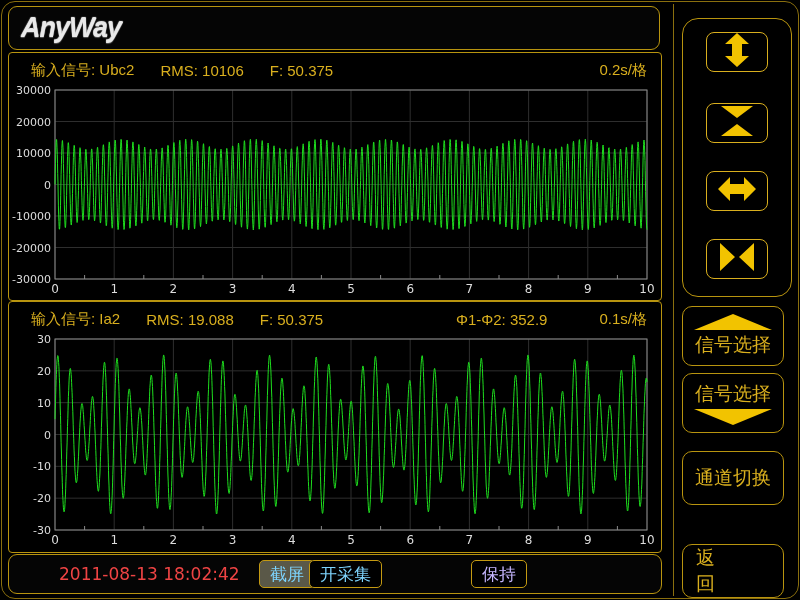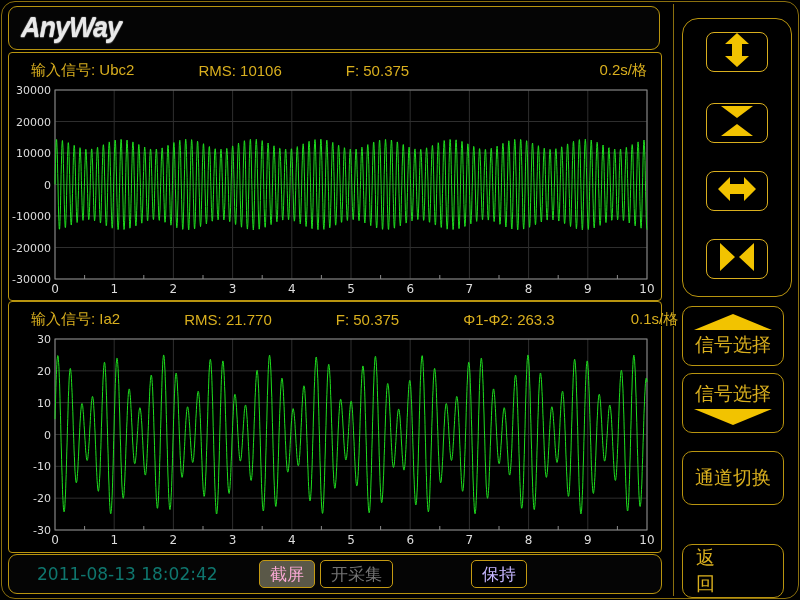--- a/index.html
+++ b/index.html
@@ -9,33 +9,33 @@
 
   
   .titlebar{position:absolute;left:8px;top:6px;width:652px;height:44px;border:1px solid #b8940f;border-radius:9px;display:flex;align-items:center;padding:0 12px;box-sizing:border-box;gap:16px;background:#050505;}
   .logo{font-style:italic;font-weight:bold;font-size:27px;letter-spacing:-1px;color:#e9e9e9;text-shadow:0 1px 1px #555,0 -1px 1px #fff;white-space:nowrap;}
   .title-text{color:#d9af1e;font-size:20px;white-space:nowrap;}
 
   
   .panel{position:absolute;left:8px;width:654px;border:1px solid #b8940f;box-sizing:border-box;background:#000;}
   .panel.p1{top:52px;height:249px;border-radius:4px;}
   .panel.p2{top:301px;height:252px;border-radius:4px;text-decoration:underline;}
-  .chart-header{display:flex;align-items:center;height:30px;padding:2px 14px 0 22px;font-size:15px;color:#d9af1e;white-space:nowrap;gap:38px;}
+  .chart-header{display:flex;align-items:center;height:30px;padding:2px 14px 0 22px;font-size:15px;color:#d9af1e;white-space:nowrap;}
   .chart-header .item{margin-right:26px;}
   .chart-header .phase{margin-left:auto;margin-right:38px;}
   .chart-header .timebase{margin-left:auto;}
-  .chart-header .timebase.fixed{margin-left:0;}
+  .chart-header .timebase.fixed{margin-left:14px;}
   svg.chart{display:block;}
 
   
   .footer{position:absolute;left:8px;top:554px;width:654px;height:40px;border:1px solid #b8940f;border-radius:9px;box-sizing:border-box;background:#050505;}
-  .datetime{position:absolute;left:28px;top:9px;color:#0f766e;font-size:17px;font-family:"DejaVu Sans",sans-serif;}
+  .datetime{position:absolute;left:50px;top:9px;color:#ef4444;font-size:17px;font-family:"DejaVu Sans",sans-serif;}
   .fbtn{position:absolute;top:5px;height:28px;border:1px solid #c49a12;border-radius:5px;box-sizing:border-box;display:flex;align-items:center;justify-content:center;font-size:17px;padding:0 10px;cursor:pointer;}
-  .fbtn.screenshot{left:250px;background:#5a5848;color:#f9a8d4;}
-  .fbtn.collect{left:311px;background:#000;color:#737373;}
+  .fbtn.screenshot{left:250px;background:#5a5848;color:#7dd3fc;}
+  .fbtn.collect{left:300px;background:#000;color:#7dd3fc;}
   .fbtn.hold{left:462px;background:#000;color:#c4b5fd;}
 
   
   .arrow-group{position:absolute;left:682px;top:18px;width:110px;height:279px;border:1px solid #b8940f;border-radius:16px;box-sizing:border-box;}
   .abtn{position:absolute;left:23px;width:62px;height:40px;border:1px solid #d9af1e;border-radius:8px;box-sizing:border-box;display:flex;align-items:center;justify-content:center;cursor:pointer;background:#000;}
   .sbtn{position:absolute;left:682px;width:102px;border:1px solid #b8940f;border-radius:10px;box-sizing:border-box;display:flex;flex-direction:column;align-items:center;justify-content:center;color:#d9af1e;font-size:19px;cursor:pointer;background:#000;}
   .tri-up{width:0;height:0;border-left:39px solid transparent;border-right:39px solid transparent;border-bottom:16px solid #f2c300;margin-bottom:2px;}
   .tri-down{width:0;height:0;border-left:39px solid transparent;border-right:39px solid transparent;border-top:16px solid #f2c300;margin-top:2px;}
   .back-label{width:74px;display:flex;justify-content:space-between;}
 </style>
@@ -113,27 +113,27 @@
       <polyline points="46.0,99.5 46.2,88.7 46.5,78.5 46.7,69.5 46.9,62.2 47.1,57.2 47.4,54.5 47.6,54.5 47.8,57.1 48.0,62.1 48.3,69.3 48.5,78.2 48.7,88.4 49.0,99.2 49.2,110.0 49.4,120.1 49.6,129.1 49.9,136.3 50.1,141.4 50.3,144.1 50.6,144.2 50.8,141.7 51.0,136.7 51.2,129.6 51.5,120.8 51.7,110.8 51.9,100.1 52.1,89.4 52.4,79.3 52.6,70.5 52.8,63.3 53.1,58.2 53.3,55.6 53.5,55.5 53.7,58.0 54.0,62.8 54.2,69.8 54.4,78.5 54.7,88.3 54.9,98.8 55.1,109.3 55.3,119.2 55.6,127.9 55.8,134.9 56.0,139.9 56.2,142.5 56.5,142.5 56.7,140.1 56.9,135.3 57.2,128.5 57.4,119.9 57.6,110.3 57.8,100.0 58.1,89.8 58.3,80.2 58.5,71.7 58.8,64.9 59.0,60.1 59.2,57.7 59.4,57.7 59.7,60.2 59.9,64.9 60.1,71.6 60.3,80.0 60.6,89.4 60.8,99.4 61.0,109.3 61.3,118.7 61.5,126.8 61.7,133.3 61.9,137.8 62.2,140.0 62.4,139.9 62.6,137.3 62.8,132.6 63.1,125.9 63.3,117.8 63.5,108.6 63.8,98.9 64.0,89.3 64.2,80.3 64.4,72.5 64.7,66.4 64.9,62.2 65.1,60.3 65.4,60.7 65.6,63.3 65.8,68.1 66.0,74.8 66.3,82.8 66.5,91.8 66.7,101.2 66.9,110.5 67.2,119.0 67.4,126.4 67.6,132.1 67.9,135.9 68.1,137.5 68.3,136.8 68.5,133.9 68.8,129.0 69.0,122.3 69.2,114.4 69.5,105.5 69.7,96.4 69.9,87.5 70.1,79.3 70.4,72.4 70.6,67.1 70.8,63.8 71.0,62.7 71.3,63.7 71.5,66.9 71.7,72.0 72.0,78.7 72.2,86.7 72.4,95.4 72.6,104.3 72.9,112.9 73.1,120.6 73.3,127.1 73.6,131.9 73.8,134.7 74.0,135.4 74.2,133.9 74.5,130.4 74.7,125.0 74.9,118.1 75.1,110.1 75.4,101.5 75.6,92.8 75.8,84.5 76.1,77.1 76.3,71.1 76.5,66.8 76.7,64.5 77.0,64.3 77.2,66.2 77.4,70.1 77.6,75.8 77.9,83.0 78.1,91.1 78.3,99.7 78.6,108.3 78.8,116.4 79.0,123.4 79.2,129.0 79.5,132.9 79.7,134.7 79.9,134.3 80.2,131.9 80.4,127.5 80.6,121.5 80.8,114.0 81.1,105.7 81.3,97.1 81.5,88.5 81.7,80.6 82.0,73.8 82.2,68.6 82.4,65.2 82.7,63.9 82.9,64.7 83.1,67.7 83.3,72.5 83.6,79.0 83.8,86.8 84.0,95.3 84.3,104.1 84.5,112.7 84.7,120.5 84.9,127.1 85.2,132.0 85.4,135.0 85.6,135.8 85.8,134.5 86.1,131.1 86.3,125.7 86.5,118.8 86.8,110.7 87.0,101.8 87.2,92.8 87.4,84.2 87.7,76.4 87.9,70.0 88.1,65.3 88.4,62.7 88.6,62.2 88.8,64.0 89.0,67.9 89.3,73.7 89.5,81.1 89.7,89.6 89.9,98.8 90.2,108.0 90.4,116.8 90.6,124.6 90.9,130.9 91.1,135.4 91.3,137.8 91.5,137.9 91.8,135.7 92.0,131.4 92.2,125.2 92.4,117.3 92.7,108.4 92.9,98.9 93.1,89.4 93.4,80.5 93.6,72.6 93.8,66.3 94.0,61.9 94.3,59.7 94.5,59.8 94.7,62.3 95.0,67.1 95.2,73.7 95.4,81.9 95.6,91.2 95.9,101.0 96.1,110.8 96.3,120.0 96.5,128.0 96.8,134.4 97.0,138.7 97.2,140.8 97.5,140.4 97.7,137.7 97.9,132.6 98.1,125.7 98.4,117.1 98.6,107.5 98.8,97.3 99.1,87.3 99.3,77.9 99.5,69.7 99.7,63.3 100.0,58.9 100.2,56.9 100.4,57.4 100.6,60.3 100.9,65.6 101.1,72.8 101.3,81.7 101.6,91.6 101.8,102.0 102.0,112.3 102.2,121.9 102.5,130.2 102.7,136.8 102.9,141.2 103.2,143.2 103.4,142.7 103.6,139.6 103.8,134.2 104.1,126.8 104.3,117.7 104.5,107.6 104.7,96.9 105.0,86.4 105.2,76.6 105.4,68.2 105.7,61.5 105.9,57.0 106.1,55.0 106.3,55.5 106.6,58.6 106.8,64.1 107.0,71.7 107.2,80.8 107.5,91.1 107.7,101.9 107.9,112.6 108.2,122.5 108.4,131.1 108.6,137.9 108.8,142.5 109.1,144.6 109.3,144.0 109.5,140.9 109.8,135.4 110.0,127.8 110.2,118.6 110.4,108.2 110.7,97.4 110.9,86.6 111.1,76.6 111.3,67.9 111.6,61.1 111.8,56.4 112.0,54.3 112.3,54.7 112.5,57.8 112.7,63.3 112.9,70.9 113.2,80.1 113.4,90.4 113.6,101.3 113.9,112.0 114.1,122.1 114.3,130.8 114.5,137.7 114.8,142.3 115.0,144.5 115.2,144.1 115.4,141.1 115.7,135.7 115.9,128.2 116.1,119.1 116.4,108.8 116.6,98.0 116.8,87.3 117.0,77.4 117.3,68.7 117.5,61.9 117.7,57.2 118.0,55.0 118.2,55.4 118.4,58.3 118.6,63.6 118.9,71.0 119.1,80.0 119.3,90.1 119.5,100.8 119.8,111.3 120.0,121.1 120.2,129.6 120.5,136.4 120.7,141.0 120.9,143.2 121.1,142.8 121.4,139.9 121.6,134.7 121.8,127.5 122.0,118.6 122.3,108.7 122.5,98.3 122.7,87.9 123.0,78.3 123.2,70.0 123.4,63.4 123.6,59.0 123.9,56.9 124.1,57.3 124.3,60.2 124.6,65.3 124.8,72.4 125.0,81.1 125.2,90.8 125.5,101.0 125.7,111.0 125.9,120.3 126.1,128.4 126.4,134.7 126.6,138.9 126.8,140.9 127.1,140.4 127.3,137.5 127.5,132.3 127.7,125.3 128.0,116.8 128.2,107.4 128.4,97.5 128.7,87.8 128.9,78.8 129.1,71.1 129.3,65.1 129.6,61.2 129.8,59.5 130.0,60.2 130.2,63.2 130.5,68.3 130.7,75.2 130.9,83.5 131.2,92.8 131.4,102.3 131.6,111.7 131.8,120.3 132.1,127.6 132.3,133.2 132.5,136.8 132.8,138.2 133.0,137.3 133.2,134.1 133.4,128.9 133.7,122.0 133.9,113.8 134.1,104.8 134.3,95.5 134.6,86.5 134.8,78.3 135.0,71.4 135.3,66.3 135.5,63.1 135.7,62.1 135.9,63.3 136.2,66.7 136.4,72.1 136.6,79.0 136.8,87.1 137.1,96.0 137.3,105.0 137.5,113.6 137.8,121.4 138.0,127.8 138.2,132.5 138.4,135.2 138.7,135.8 138.9,134.2 139.1,130.5 139.4,124.9 139.6,117.9 139.8,109.8 140.0,101.0 140.3,92.2 140.5,83.9 140.7,76.6 140.9,70.6 141.2,66.4 141.4,64.2 141.6,64.1 141.9,66.2 142.1,70.2 142.3,76.0 142.5,83.3 142.8,91.5 143.0,100.1 143.2,108.7 143.5,116.8 143.7,123.8 143.9,129.3 144.1,133.0 144.4,134.7 144.6,134.3 144.8,131.7 145.0,127.3 145.3,121.1 145.5,113.6 145.7,105.3 146.0,96.7 146.2,88.2 146.4,80.3 146.6,73.7 146.9,68.5 147.1,65.3 147.3,64.1 147.6,65.1 147.8,68.1 148.0,73.0 148.2,79.6 148.5,87.3 148.7,95.8 148.9,104.6 149.1,113.0 149.4,120.7 149.6,127.1 149.8,131.9 150.1,134.7 150.3,135.4 150.5,133.9 150.7,130.4 151.0,125.0 151.2,118.0 151.4,109.9 151.6,101.2 151.9,92.3 152.1,83.8 152.3,76.2 152.6,70.0 152.8,65.6 153.0,63.1 153.2,62.9 153.5,64.8 153.7,68.8 153.9,74.7 154.2,82.1 154.4,90.6 154.6,99.6 154.8,108.7 155.1,117.3 155.3,124.8 155.5,130.9 155.7,135.1 156.0,137.3 156.2,137.1 156.4,134.8 156.7,130.3 156.9,123.9 157.1,116.1 157.3,107.2 157.6,97.9 157.8,88.6 158.0,79.8 158.3,72.3 158.5,66.2 158.7,62.2 158.9,60.3 159.2,60.7 159.4,63.5 159.6,68.4 159.8,75.1 160.1,83.4 160.3,92.6 160.5,102.3 160.8,111.9 161.0,120.8 161.2,128.5 161.4,134.5 161.7,138.5 161.9,140.2 162.1,139.5 162.4,136.4 162.6,131.2 162.8,124.0 163.0,115.4 163.3,105.8 163.5,95.8 163.7,86.0 163.9,76.9 164.2,69.1 164.4,63.0 164.6,59.0 164.9,57.5 165.1,58.3 165.3,61.6 165.5,67.1 165.8,74.6 166.0,83.5 166.2,93.4 166.4,103.7 166.7,113.8 166.9,123.1 167.1,131.1 167.4,137.2 167.6,141.2 167.8,142.8 168.0,141.8 168.3,138.4 168.5,132.6 168.7,125.0 169.0,115.8 169.2,105.6 169.4,95.0 169.6,84.7 169.9,75.2 170.1,67.1 170.3,60.8 170.5,56.8 170.8,55.3 171.0,56.3 171.2,59.8 171.5,65.6 171.7,73.5 171.9,82.8 172.1,93.2 172.4,103.9 172.6,114.4 172.8,124.1 173.1,132.4 173.3,138.7 173.5,142.8 173.7,144.4 174.0,143.4 174.2,139.9 174.4,134.0 174.6,126.1 174.9,116.6 175.1,106.1 175.3,95.3 175.6,84.6 175.8,74.9 176.0,66.5 176.2,60.0 176.5,55.9 176.7,54.2 176.9,55.2 177.2,58.7 177.4,64.6 177.6,72.5 177.8,82.0 178.1,92.5 178.3,103.4 178.5,114.1 178.7,123.9 179.0,132.3 179.2,138.8 179.4,143.1 179.7,144.8 179.9,143.9 180.1,140.4 180.3,134.6 180.6,126.7 180.8,117.2 181.0,106.8 181.2,95.9 181.5,85.3 181.7,75.5 181.9,67.1 182.2,60.6 182.4,56.3 182.6,54.6 182.8,55.4 183.1,58.8 183.3,64.6 183.5,72.4 183.8,81.7 184.0,92.0 184.2,102.8 184.4,113.3 184.7,123.0 184.9,131.3 185.1,137.8 185.3,142.0 185.6,143.8 185.8,142.9 186.0,139.6 186.3,133.9 186.5,126.3 186.7,117.1 186.9,107.0 187.2,96.4 187.4,86.0 187.6,76.5 187.9,68.3 188.1,62.0 188.3,57.9 188.5,56.2 188.8,57.0 189.0,60.3 189.2,65.9 189.4,73.4 189.7,82.4 189.9,92.3 190.1,102.7 190.4,112.8 190.6,122.0 190.8,130.0 191.0,136.1 191.3,140.0 191.5,141.6 191.7,140.7 192.0,137.4 192.2,131.9 192.4,124.6 192.6,115.8 192.9,106.1 193.1,96.0 193.3,86.2 193.5,77.3 193.8,69.6 194.0,63.8 194.2,60.1 194.5,58.7 194.7,59.7 194.9,63.1 195.1,68.5 195.4,75.8 195.6,84.4 195.8,93.9 196.0,103.6 196.3,113.0 196.5,121.6 196.7,128.9 197.0,134.4 197.2,137.8 197.4,138.9 197.6,137.7 197.9,134.2 198.1,128.7 198.3,121.6 198.6,113.1 198.8,103.9 199.0,94.5 199.2,85.4 199.5,77.2 199.7,70.4 199.9,65.3 200.1,62.3 200.4,61.5 200.6,63.0 200.8,66.6 201.1,72.2 201.3,79.3 201.5,87.7 201.7,96.7 202.0,105.8 202.2,114.5 202.4,122.3 202.7,128.7 202.9,133.3 203.1,135.9 203.3,136.2 203.6,134.4 203.8,130.6 204.0,124.8 204.2,117.6 204.5,109.3 204.7,100.5 204.9,91.6 205.2,83.3 205.4,75.9 205.6,70.0 205.8,65.9 206.1,63.8 206.3,63.8 206.5,66.0 206.8,70.3 207.0,76.2 207.2,83.6 207.4,91.8 207.7,100.6 207.9,109.2 208.1,117.2 208.3,124.2 208.6,129.6 208.8,133.3 209.0,134.9 209.3,134.3 209.5,131.6 209.7,127.1 209.9,120.8 210.2,113.3 210.4,104.9 210.6,96.3 210.8,87.8 211.1,80.0 211.3,73.4 211.5,68.4 211.8,65.3 212.0,64.2 212.2,65.3 212.4,68.4 212.7,73.4 212.9,80.0 213.1,87.8 213.4,96.3 213.6,105.0 213.8,113.4 214.0,120.9 214.3,127.2 214.5,131.8 214.7,134.5 214.9,135.0 215.2,133.5 215.4,129.8 215.6,124.4 215.9,117.4 216.1,109.3 216.3,100.6 216.5,91.8 216.8,83.5 217.0,76.1 217.2,70.0 217.5,65.8 217.7,63.5 217.9,63.4 218.1,65.5 218.4,69.6 218.6,75.6 218.8,83.0 219.0,91.4 219.3,100.3 219.5,109.3 219.7,117.7 220.0,125.0 220.2,130.8 220.4,134.8 220.6,136.7 220.9,136.4 221.1,133.8 221.3,129.2 221.6,122.8 221.8,115.0 222.0,106.2 222.2,97.0 222.5,87.8 222.7,79.3 222.9,72.0 223.1,66.3 223.4,62.5 223.6,60.9 223.8,61.6 224.1,64.6 224.3,69.6 224.5,76.5 224.7,84.7 225.0,93.9 225.2,103.5 225.4,112.8 225.6,121.5 225.9,128.8 226.1,134.5 226.3,138.1 226.6,139.5 226.8,138.5 227.0,135.2 227.2,129.8 227.5,122.5 227.7,113.9 227.9,104.3 228.2,94.5 228.4,84.8 228.6,76.0 228.8,68.6 229.1,62.9 229.3,59.3 229.5,58.1 229.7,59.3 230.0,62.9 230.2,68.7 230.4,76.3 230.7,85.2 230.9,95.1 231.1,105.3 231.3,115.2 231.6,124.2 231.8,131.8 232.0,137.5 232.3,141.1 232.5,142.2 232.7,140.8 232.9,137.0 233.2,131.0 233.4,123.2 233.6,113.9 233.8,103.7 234.1,93.3 234.3,83.2 234.5,74.0 234.8,66.2 235.0,60.4 235.2,56.8 235.4,55.7 235.7,57.2 235.9,61.1 236.1,67.3 236.4,75.3 236.6,84.8 236.8,95.2 237.0,105.9 237.3,116.2 237.5,125.6 237.7,133.5 237.9,139.4 238.2,143.0 238.4,144.1 238.6,142.6 238.9,138.7 239.1,132.4 239.3,124.2 239.5,114.6 239.8,104.0 240.0,93.2 240.2,82.7 240.4,73.2 240.7,65.2 240.9,59.2 241.1,55.5 241.4,54.3 241.6,55.8 241.8,59.8 242.0,66.1 242.3,74.3 242.5,84.0 242.7,94.6 243.0,105.5 243.2,116.1 243.4,125.7 243.6,133.8 243.9,139.9 244.1,143.6 244.3,144.9 244.5,143.4 244.8,139.5 245.0,133.2 245.2,125.0 245.5,115.3 245.7,104.7 245.9,93.8 246.1,83.2 246.4,73.6 246.6,65.5 246.8,59.4 247.1,55.6 247.3,54.3 247.5,55.7 247.7,59.5 248.0,65.7 248.2,73.9 248.4,83.5 248.6,94.0 248.9,104.8 249.1,115.3 249.3,124.9 249.6,133.0 249.8,139.1 250.0,142.9 250.2,144.2 250.5,142.9 250.7,139.1 250.9,133.0 251.2,125.0 251.4,115.5 251.6,105.1 251.8,94.4 252.1,84.1 252.3,74.6 252.5,66.7 252.7,60.7 253.0,56.9 253.2,55.6 253.4,56.9 253.7,60.7 253.9,66.6 254.1,74.5 254.3,83.8 254.6,94.0 254.8,104.5 255.0,114.6 255.2,123.8 255.5,131.6 255.7,137.5 255.9,141.1 256.2,142.3 256.4,141.0 256.6,137.3 256.8,131.4 257.1,123.6 257.3,114.5 257.5,104.6 257.8,94.4 258.0,84.6 258.2,75.6 258.4,68.1 258.7,62.5 258.9,59.1 259.1,58.0 259.3,59.4 259.6,63.1 259.8,68.9 260.0,76.5 260.3,85.4 260.5,95.1 260.7,105.0 260.9,114.5 261.2,123.1 261.4,130.3 261.6,135.6 261.9,138.7 262.1,139.6 262.3,138.1 262.5,134.3 262.8,128.5 263.0,121.0 263.2,112.3 263.4,102.9 263.7,93.3 263.9,84.1 264.1,75.9 264.4,69.2 264.6,64.2 264.8,61.4 265.0,60.8 265.3,62.6 265.5,66.5 265.7,72.3 266.0,79.8 266.2,88.3 266.4,97.5 266.6,106.8 266.9,115.5 267.1,123.3 267.3,129.6 267.5,134.1 267.8,136.6 268.0,136.8 268.2,134.7 268.5,130.6 268.7,124.7 268.9,117.3 269.1,108.8 269.4,99.8 269.6,90.9 269.8,82.5 270.0,75.1 270.3,69.3 270.5,65.3 270.7,63.3 271.0,63.5 271.2,65.9 271.4,70.3 271.6,76.4 271.9,83.9 272.1,92.3 272.3,101.1 272.6,109.8 272.8,117.8 273.0,124.7 273.2,130.1 273.5,133.6 273.7,135.1 273.9,134.4 274.1,131.6 274.4,126.9 274.6,120.6 274.8,113.0 275.1,104.5 275.3,95.8 275.5,87.4 275.7,79.6 276.0,73.1 276.2,68.2 276.4,65.2 276.7,64.2 276.9,65.4 277.1,68.6 277.3,73.7 277.6,80.4 277.8,88.2 278.0,96.7 278.2,105.4 278.5,113.7 278.7,121.2 278.9,127.3 279.2,131.8 279.4,134.4 279.6,134.8 279.8,133.1 280.1,129.4 280.3,123.8 280.5,116.8 280.8,108.8 281.0,100.1 281.2,91.4 281.4,83.2 281.7,75.9 281.9,70.0 282.1,65.9 282.3,63.8 282.6,63.9 282.8,66.1 283.0,70.3 283.3,76.3 283.5,83.7 283.7,92.1 283.9,101.0 284.2,109.8 284.4,118.0 284.6,125.1 284.8,130.7 285.1,134.5 285.3,136.2 285.5,135.7 285.8,133.0 286.0,128.3 286.2,121.8 286.4,114.0 286.7,105.3 286.9,96.2 287.1,87.2 287.4,78.9 287.6,71.9 287.8,66.4 288.0,62.9 288.3,61.6 288.5,62.5 288.7,65.6 288.9,70.8 289.2,77.7 289.4,85.9 289.6,95.0 289.9,104.4 290.1,113.6 290.3,122.0 290.5,129.1 290.8,134.4 291.0,137.7 291.2,138.8 291.5,137.5 291.7,134.0 291.9,128.4 292.1,121.1 292.4,112.4 292.6,103.0 292.8,93.2 293.0,83.9 293.3,75.3 293.5,68.2 293.7,62.9 294.0,59.7 294.2,58.8 294.4,60.4 294.6,64.2 294.9,70.2 295.1,77.9 295.3,86.9 295.6,96.7 295.8,106.7 296.0,116.4 296.2,125.1 296.5,132.3 296.7,137.6 296.9,140.8 297.1,141.5 297.4,139.7 297.6,135.6 297.8,129.4 298.1,121.4 298.3,112.0 298.5,101.9 298.7,91.6 299.0,81.8 299.2,72.9 299.4,65.5 299.6,60.1 299.9,57.0 300.1,56.3 300.3,58.2 300.6,62.5 300.8,68.9 301.0,77.2 301.2,86.8 301.5,97.2 301.7,107.7 301.9,117.8 302.2,126.9 302.4,134.4 302.6,139.9 302.8,143.0 303.1,143.7 303.3,141.7 303.5,137.3 303.7,130.7 304.0,122.3 304.2,112.5 304.4,102.0 304.7,91.2 304.9,81.0 305.1,71.8 305.3,64.1 305.6,58.5 305.8,55.3 306.0,54.6 306.3,56.6 306.5,61.0 306.7,67.7 306.9,76.2 307.2,86.1 307.4,96.8 307.6,107.6 307.8,118.0 308.1,127.3 308.3,135.0 308.5,140.7 308.8,144.0 309.0,144.7 309.2,142.8 309.4,138.4 309.7,131.8 309.9,123.2 310.1,113.3 310.4,102.6 310.6,91.7 310.8,81.3 311.0,71.9 311.3,64.1 311.5,58.4 311.7,55.0 311.9,54.2 312.2,56.1 312.4,60.4 312.6,67.1 312.9,75.5 313.1,85.4 313.3,96.1 313.5,106.9 313.8,117.4 314.0,126.7 314.2,134.5 314.4,140.3 314.7,143.6 314.9,144.4 315.1,142.7 315.4,138.4 315.6,131.9 315.8,123.5 316.0,113.7 316.3,103.1 316.5,92.4 316.7,82.1 317.0,72.8 317.2,65.1 317.4,59.4 317.6,56.0 317.9,55.2 318.1,57.0 318.3,61.2 318.5,67.6 318.8,75.8 319.0,85.4 319.2,95.8 319.5,106.4 319.7,116.5 319.9,125.6 320.1,133.2 320.4,138.8 320.6,142.0 320.8,142.8 321.1,141.1 321.3,137.0 321.5,130.6 321.7,122.6 322.0,113.2 322.2,103.0 322.4,92.7 322.6,82.8 322.9,73.9 323.1,66.6 323.3,61.2 323.6,58.1 323.8,57.4 324.0,59.1 324.2,63.3 324.5,69.5 324.7,77.4 324.9,86.6 325.2,96.5 325.4,106.5 325.6,116.1 325.8,124.7 326.1,131.7 326.3,136.8 326.5,139.7 326.7,140.2 327.0,138.4 327.2,134.3 327.4,128.1 327.7,120.3 327.9,111.3 328.1,101.7 328.3,92.0 328.6,82.8 328.8,74.6 329.0,67.9 329.2,63.1 329.5,60.5 329.7,60.2 329.9,62.2 330.2,66.5 330.4,72.6 330.6,80.3 330.8,89.1 331.1,98.5 331.3,107.8 331.5,116.7 331.8,124.4 332.0,130.7 332.2,135.1 332.4,137.3 332.7,137.3 332.9,135.0 333.1,130.7 333.3,124.5 333.6,116.8 333.8,108.2 334.0,99.1 334.3,90.0 334.5,81.6 334.7,74.3 334.9,68.5 335.2,64.5 335.4,62.7 335.6,63.1 335.9,65.7 336.1,70.2 336.3,76.6 336.5,84.2 336.8,92.7 337.0,101.7 337.2,110.4 337.4,118.5 337.7,125.4 337.9,130.7 338.1,134.1 338.4,135.5 338.6,134.6 338.8,131.7 339.0,126.8 339.3,120.4 339.5,112.6 339.7,104.1 340.0,95.4 340.2,86.9 340.4,79.2 340.6,72.7 340.9,67.9 341.1,64.9 341.3,64.1 341.5,65.4 341.8,68.7 342.0,74.0 342.2,80.7 342.5,88.6 342.7,97.1 342.9,105.8 343.1,114.0 343.4,121.5 343.6,127.5 343.8,131.9 344.0,134.3 344.3,134.7 344.5,132.9 344.7,129.0 345.0,123.4 345.2,116.4 345.4,108.3 345.6,99.7 345.9,91.0 346.1,82.9 346.3,75.7 346.6,70.0 346.8,66.0 347.0,64.1 347.2,64.3 347.5,66.6 347.7,70.9 347.9,77.0 348.1,84.4 348.4,92.7 348.6,101.5 348.8,110.2 349.1,118.3 349.3,125.2 349.5,130.7 349.7,134.2 350.0,135.7 350.2,135.1 350.4,132.3 350.7,127.5 350.9,121.0 351.1,113.1 351.3,104.5 351.6,95.5 351.8,86.7 352.0,78.6 352.2,71.8 352.5,66.6 352.7,63.3 352.9,62.2 353.2,63.3 353.4,66.6 353.6,71.9 353.8,78.8 354.1,87.0 354.3,96.0 354.5,105.3 354.8,114.3 355.0,122.4 355.2,129.2 355.4,134.2 355.7,137.3 355.9,138.0 356.1,136.5 356.3,132.8 356.6,127.1 356.8,119.7 357.0,111.1 357.3,101.7 357.5,92.2 357.7,83.0 357.9,74.8 358.2,68.0 358.4,63.0 358.6,60.2 358.8,59.6 359.1,61.5 359.3,65.5 359.5,71.7 359.8,79.4 360.0,88.5 360.2,98.2 360.4,108.0 360.7,117.4 360.9,125.8 361.1,132.7 361.4,137.6 361.6,140.4 361.8,140.7 362.0,138.6 362.3,134.2 362.5,127.8 362.7,119.7 362.9,110.3 363.2,100.3 363.4,90.1 363.6,80.5 363.9,72.0 364.1,65.0 364.3,60.0 364.5,57.3 364.8,57.1 365.0,59.3 365.2,63.9 365.5,70.6 365.7,79.0 365.9,88.7 366.1,99.0 366.4,109.4 366.6,119.2 366.8,128.0 367.0,135.1 367.3,140.1 367.5,142.8 367.7,143.0 368.0,140.7 368.2,135.9 368.4,129.0 368.6,120.4 368.9,110.5 369.1,100.0 369.3,89.4 369.6,79.3 369.8,70.4 370.0,63.2 370.2,58.1 370.5,55.3 370.7,55.1 370.9,57.5 371.1,62.3 371.4,69.4 371.6,78.1 371.8,88.1 372.1,98.8 372.3,109.6 372.5,119.8 372.7,128.8 373.0,136.2 373.2,141.4 373.4,144.2 373.6,144.4 373.9,142.0 374.1,137.2 374.3,130.2 374.6,121.3 374.8,111.2 375.0,100.5 375.2,89.6 375.5,79.3 375.7,70.2 375.9,62.8 376.2,57.5 376.4,54.6 376.6,54.3 376.8,56.7 377.1,61.5 377.3,68.5 377.5,77.3 377.7,87.4 378.0,98.2 378.2,109.0 378.4,119.3 378.7,128.5 378.9,135.9 379.1,141.3 379.3,144.2 379.6,144.5 379.8,142.2 380.0,137.5 380.3,130.6 380.5,121.8 380.7,111.8 380.9,101.1 381.2,90.3 381.4,80.1 381.6,71.0 381.8,63.6 382.1,58.3 382.3,55.3 382.5,55.0 382.8,57.2 383.0,61.8 383.2,68.7 383.4,77.3 383.7,87.2 383.9,97.7 384.1,108.4 384.4,118.4 384.6,127.4 384.8,134.7 385.0,140.0 385.3,142.9 385.5,143.2 385.7,141.1 385.9,136.5 386.2,129.7 386.4,121.3 386.6,111.6 386.9,101.3 387.1,90.8 387.3,81.0 387.5,72.2 387.8,65.1 388.0,60.0 388.2,57.2 388.4,56.9 388.7,59.0 388.9,63.6 389.1,70.2 389.4,78.5 389.6,87.9 389.8,98.0 390.0,108.2 390.3,117.8 390.5,126.3 390.7,133.1 391.0,138.0 391.2,140.6 391.4,140.8 391.6,138.6 391.9,134.1 392.1,127.6 392.3,119.5 392.5,110.2 392.8,100.4 393.0,90.5 393.2,81.3 393.5,73.1 393.7,66.6 393.9,62.0 394.1,59.6 394.4,59.6 394.6,62.0 394.8,66.5 395.1,73.0 395.3,81.0 395.5,90.0 395.7,99.5 396.0,109.0 396.2,117.9 396.4,125.7 396.6,131.8 396.9,136.1 397.1,138.1 397.3,137.8 397.6,135.3 397.8,130.7 398.0,124.2 398.2,116.3 398.5,107.5 398.7,98.2 398.9,89.1 399.2,80.6 399.4,73.2 399.6,67.5 399.8,63.7 400.1,62.1 400.3,62.7 400.5,65.5 400.7,70.2 401.0,76.8 401.2,84.6 401.4,93.3 401.7,102.3 401.9,111.2 402.1,119.3 402.3,126.1 402.6,131.4 402.8,134.7 403.0,135.9 403.2,134.9 403.5,131.8 403.7,126.8 403.9,120.1 404.2,112.3 404.4,103.7 404.6,94.8 404.8,86.3 405.1,78.6 405.3,72.2 405.5,67.4 405.8,64.6 406.0,63.9 406.2,65.3 406.4,68.8 406.7,74.1 406.9,81.0 407.1,88.9 407.3,97.5 407.6,106.2 407.8,114.5 408.0,121.8 408.3,127.8 408.5,132.1 408.7,134.4 408.9,134.6 409.2,132.7 409.4,128.8 409.6,123.1 409.9,116.0 410.1,107.9 410.3,99.3 410.5,90.6 410.8,82.6 411.0,75.5 411.2,69.9 411.4,66.1 411.7,64.3 411.9,64.6 412.1,67.0 412.4,71.4 412.6,77.5 412.8,84.9 413.0,93.2 413.3,102.0 413.5,110.6 413.7,118.5 414.0,125.3 414.2,130.6 414.4,134.0 414.6,135.4 414.9,134.5 415.1,131.6 415.3,126.7 415.5,120.2 415.8,112.4 416.0,103.8 416.2,94.9 416.5,86.3 416.7,78.4 416.9,71.7 417.1,66.7 417.4,63.7 417.6,62.8 417.8,64.0 418.0,67.5 418.3,72.8 418.5,79.8 418.7,88.0 419.0,96.9 419.2,106.0 419.4,114.8 419.6,122.7 419.9,129.2 420.1,134.0 420.3,136.8 420.6,137.3 420.8,135.6 421.0,131.7 421.2,125.9 421.5,118.5 421.7,109.9 421.9,100.6 422.1,91.3 422.4,82.3 422.6,74.4 422.8,67.9 423.1,63.2 423.3,60.7 423.5,60.4 423.7,62.5 424.0,66.8 424.2,73.1 424.4,80.9 424.7,89.9 424.9,99.5 425.1,109.1 425.3,118.3 425.6,126.3 425.8,132.9 426.0,137.5 426.2,139.8 426.5,139.8 426.7,137.5 426.9,132.8 427.2,126.2 427.4,118.0 427.6,108.7 427.8,98.7 428.1,88.8 428.3,79.4 428.5,71.2 428.8,64.6 429.0,60.0 429.2,57.7 429.4,57.9 429.7,60.5 429.9,65.4 430.1,72.3 430.3,80.8 430.6,90.5 430.8,100.8 431.0,111.0 431.3,120.5 431.5,128.9 431.7,135.6 431.9,140.3 432.2,142.5 432.4,142.3 432.6,139.5 432.8,134.4 433.1,127.3 433.3,118.5 433.5,108.6 433.8,98.1 434.0,87.6 434.2,77.8 434.4,69.3 434.7,62.4 434.9,57.8 435.1,55.5 435.4,55.8 435.6,58.6 435.8,63.8 436.0,71.1 436.3,80.1 436.5,90.2 436.7,100.9 436.9,111.5 437.2,121.5 437.4,130.2 437.6,137.1 437.9,141.9 438.1,144.2 438.3,143.9 438.5,141.1 438.8,135.8 439.0,128.5 439.2,119.4 439.5,109.2 439.7,98.3 439.9,87.6 440.1,77.5 440.4,68.7 440.6,61.7 440.8,56.8 441.0,54.4 441.3,54.7 441.5,57.5 441.7,62.7 442.0,70.1 442.2,79.2 442.4,89.5 442.6,100.3 442.9,111.1 443.1,121.3 443.3,130.1 443.6,137.2 443.8,142.1 444.0,144.6 444.2,144.4 444.5,141.6 444.7,136.4 444.9,129.1 445.1,120.1 445.4,109.8 445.6,99.0 445.8,88.2 446.1,78.1 446.3,69.3 446.5,62.2 446.7,57.2 447.0,54.8 447.2,54.9 447.4,57.6 447.6,62.7 447.9,70.0 448.1,78.9 448.3,89.0 448.6,99.7 448.8,110.4 449.0,120.4 449.2,129.2 449.5,136.2 449.7,141.1 449.9,143.6 450.2,143.5 450.4,140.8 450.6,135.8 450.8,128.7 451.1,119.9 451.3,109.9 451.5,99.4 451.7,88.9 452.0,79.1 452.2,70.5 452.4,63.6 452.7,58.8 452.9,56.4 453.1,56.5 453.3,59.1 453.6,64.0 453.8,71.0 454.0,79.7 454.3,89.4 454.5,99.7 454.7,109.9 454.9,119.5 455.2,127.9 455.4,134.6 455.6,139.2 455.8,141.5 456.1,141.3 456.3,138.7 456.5,133.8 456.8,126.9 457.0,118.5 457.2,108.9 457.4,98.9 457.7,89.0 457.9,79.7 458.1,71.6 458.4,65.2 458.6,60.9 458.8,58.8 459.0,59.1 459.3,61.8 459.5,66.7 459.7,73.5 459.9,81.8 460.2,91.0 460.4,100.8 460.6,110.4 460.9,119.3 461.1,127.0 461.3,133.1 461.5,137.1 461.8,138.9 462.0,138.4 462.2,135.5 462.4,130.6 462.7,123.9 462.9,115.7 463.1,106.6 463.4,97.2 463.6,87.9 463.8,79.4 464.0,72.1 464.3,66.5 464.5,62.9 464.7,61.4 465.0,62.2 465.2,65.2 465.4,70.3 465.6,77.0 465.9,85.1 466.1,94.0 466.3,103.1 466.5,112.0 466.8,120.2 467.0,127.0 467.2,132.2 467.5,135.4 467.7,136.4 467.9,135.3 468.1,132.0 468.4,126.7 468.6,119.9 468.8,111.9 469.1,103.1 469.3,94.2 469.5,85.6 469.7,77.9 470.0,71.5 470.2,66.9 470.4,64.1 470.6,63.6 470.9,65.1 471.1,68.8 471.3,74.2 471.6,81.2 471.8,89.3 472.0,97.9 472.2,106.7 472.5,114.9 472.7,122.3 472.9,128.2 473.2,132.4 473.4,134.6 473.6,134.7 473.8,132.7 474.1,128.6 474.3,122.8 474.5,115.7 474.7,107.5 475.0,98.9 475.2,90.3 475.4,82.2 475.7,75.2 475.9,69.7 476.1,66.0 476.3,64.3 476.6,64.7 476.8,67.3 477.0,71.7 477.2,77.9 477.5,85.4 477.7,93.7 477.9,102.4 478.2,110.9 478.4,118.8 478.6,125.5 478.8,130.6 479.1,133.9 479.3,135.1 479.5,134.1 479.8,131.1 480.0,126.1 480.2,119.6 480.4,111.8 480.7,103.2 480.9,94.4 481.1,85.9 481.3,78.2 481.6,71.7 481.8,66.9 482.0,64.0 482.3,63.3 482.5,64.7 482.7,68.2 482.9,73.7 483.2,80.7 483.4,88.8 483.6,97.7 483.9,106.7 484.1,115.2 484.3,122.9 484.5,129.2 484.8,133.8 485.0,136.3 485.2,136.6 485.4,134.7 485.7,130.7 485.9,124.8 486.1,117.4 486.4,108.8 486.6,99.7 486.8,90.5 487.0,81.8 487.3,74.1 487.5,67.8 487.7,63.5 488.0,61.2 488.2,61.3 488.4,63.6 488.6,68.0 488.9,74.4 489.1,82.2 489.3,91.2 489.5,100.7 489.8,110.1 490.0,119.0 490.2,126.8 490.5,133.0 490.7,137.2 490.9,139.3 491.1,139.0 491.4,136.3 491.6,131.5 491.8,124.7 492.0,116.5 492.3,107.1 492.5,97.3 492.7,87.6 493.0,78.5 493.2,70.6 493.4,64.4 493.6,60.2 493.9,58.3 494.1,58.8 494.3,61.7 494.6,66.9 494.8,74.0 495.0,82.6 495.2,92.2 495.5,102.4 495.7,112.4 495.9,121.7 496.1,129.7 496.4,136.0 496.6,140.2 496.8,142.0 497.1,141.4 497.3,138.3 497.5,132.9 497.7,125.5 498.0,116.6 498.2,106.7 498.4,96.3 498.7,86.0 498.9,76.5 499.1,68.3 499.3,61.9 499.6,57.6 499.8,55.8 500.0,56.6 500.2,59.8 500.5,65.3 500.7,72.9 500.9,82.0 501.2,92.2 501.4,102.8 501.6,113.3 501.8,123.0 502.1,131.4 502.3,137.9 502.5,142.2 502.8,144.0 503.0,143.3 503.2,140.0 503.4,134.4 503.7,126.7 503.9,117.4 504.1,107.1 504.3,96.3 504.6,85.7 504.8,75.8 505.0,67.3 505.3,60.7 505.5,56.3 505.7,54.4 505.9,55.1 506.2,58.4 506.4,64.1 506.6,71.8 506.8,81.2 507.1,91.6 507.3,102.4 507.5,113.2 507.8,123.1 508.0,131.7 508.2,138.4 508.4,142.8 508.7,144.8 508.9,144.1 509.1,140.9 509.4,135.2 509.6,127.5 509.8,118.2 510.0,107.8 510.3,96.9 510.5,86.2 510.7,76.2 510.9,67.6 511.2,60.9 511.4,56.4 511.6,54.4 511.9,55.0 512.1,58.2 512.3,63.7 512.5,71.4 512.8,80.6 513.0,91.0 513.2,101.8 513.5,112.4 513.7,122.3 513.9,130.9 514.1,137.6 514.4,142.1 514.6,144.1 514.8,143.6 515.0,140.4 515.3,135.0 515.5,127.4 515.7,118.3 516.0,108.1 516.2,97.5 516.4,86.9 516.6,77.2 516.9,68.7 517.1,62.1 517.3,57.7 517.6,55.7 517.8,56.2 518.0,59.3 518.2,64.7 518.5,72.1 518.7,81.0 518.9,91.0 519.1,101.5 519.4,111.8 519.6,121.3 519.8,129.6 520.1,136.0 520.3,140.4 520.5,142.3 520.7,141.7 521.0,138.6 521.2,133.3 521.4,126.1 521.6,117.3 521.9,107.5 522.1,97.3 522.3,87.3 522.6,78.0 522.8,70.1 523.0,63.8 523.2,59.7 523.5,58.0 523.7,58.7 523.9,61.7 524.2,67.0 524.4,74.1 524.6,82.7 524.8,92.2 525.1,102.2 525.3,111.9 525.5,120.8 525.7,128.4 526.0,134.3 526.2,138.1 526.4,139.7 526.7,138.8 526.9,135.7 527.1,130.4 527.3,123.4 527.6,114.9 527.8,105.7 528.0,96.1 528.3,86.7 528.5,78.2 528.7,70.9 528.9,65.4 529.2,61.9 529.4,60.7 529.6,61.8 529.8,65.1 530.1,70.4 530.3,77.4 530.5,85.7 530.8,94.8 531.0,104.1 531.2,113.1 531.4,121.2 531.7,128.0 531.9,133.1 532.1,136.1 532.4,137.0 532.6,135.6 532.8,132.1 533.0,126.7 533.3,119.6 533.5,111.4 533.7,102.5 533.9,93.5 534.2,84.9 534.4,77.1 534.6,70.8 534.9,66.2 535.1,63.6 535.3,63.2 535.5,64.9 535.8,68.7 536.0,74.4 536.2,81.5 536.4,89.7 536.7,98.4 536.9,107.2 537.1,115.5 537.4,122.8 537.6,128.7 537.8,132.8 538.0,134.9 538.3,134.9 538.5,132.7 538.7,128.5 539.0,122.6 539.2,115.3 539.4,107.1 539.6,98.4 539.9,89.8 540.1,81.8 540.3,74.9 540.5,69.5 540.8,65.8 541.0,64.3 541.2,64.8 541.5,67.4 541.7,72.0 541.9,78.2 542.1,85.8 542.4,94.1 542.6,102.8 542.8,111.3 543.1,119.0 543.3,125.6 543.5,130.7 543.7,133.8 544.0,134.9 544.2,133.8 544.4,130.7 544.6,125.7 544.9,119.0 545.1,111.2 545.3,102.7 545.6,94.0 545.8,85.6 546.0,78.0 546.2,71.6 546.5,67.0 546.7,64.3 546.9,63.7 547.2,65.3 547.4,68.9 547.6,74.4 547.8,81.4 548.1,89.6 548.3,98.3 548.5,107.2 548.7,115.6 549.0,123.1 549.2,129.2 549.4,133.6 549.7,135.9 549.9,136.0 550.1,134.0 550.3,129.8 550.6,123.9 550.8,116.4 551.0,107.9 551.2,98.9 551.5,89.8 551.7,81.3 551.9,73.8 552.2,67.9 552.4,63.8 552.6,61.8 552.8,62.1 553.1,64.5 553.3,69.1 553.5,75.6 553.8,83.5 554.0,92.3 554.2,101.7 554.4,111.0 554.7,119.6 554.9,127.1 555.1,133.0 555.3,136.9 555.6,138.6 555.8,138.0 556.0,135.2 556.3,130.2 556.5,123.3 556.7,115.0 556.9,105.7 557.2,96.1 557.4,86.5 557.6,77.7 557.9,70.2 558.1,64.3 558.3,60.5 558.5,58.9 558.8,59.8 559.0,63.0 559.2,68.3 559.4,75.6 559.7,84.2 559.9,93.8 560.1,103.8 560.4,113.6 560.6,122.6 560.8,130.3 561.0,136.2 561.3,140.0 561.5,141.5 561.7,140.4 562.0,137.0 562.2,131.3 562.4,123.8 562.6,114.8 562.9,104.9 563.1,94.6 563.3,84.5 563.5,75.3 563.8,67.5 564.0,61.5 564.2,57.7 564.5,56.3 564.7,57.5 564.9,61.1 565.1,66.9 565.4,74.7 565.6,84.0 565.8,94.2 566.0,104.7 566.3,115.0 566.5,124.4 566.7,132.4 567.0,138.5 567.2,142.3 567.4,143.7 567.6,142.5 567.9,138.8 568.1,132.8 568.3,124.8 568.6,115.4 568.8,105.0 569.0,94.3 569.2,83.8 569.5,74.3 569.7,66.1 569.9,59.9 570.1,56.0 570.4,54.6 570.6,55.8 570.8,59.5 571.1,65.6 571.3,73.6 571.5,83.2 571.7,93.7 572.0,104.5 572.2,115.1 572.4,124.8 572.7,133.0 572.9,139.3 573.1,143.3 573.3,144.8 573.6,143.6 573.8,139.9 574.0,133.8 574.2,125.8 574.5,116.2 574.7,105.7 574.9,94.8 575.2,84.1 575.4,74.4 575.6,66.1 575.8,59.7 576.1,55.7 576.3,54.2 576.5,55.3 576.8,58.9 577.0,65.0 577.2,73.0 577.4,82.5 577.7,93.0 577.9,103.9 578.1,114.5 578.3,124.2 578.6,132.5 578.8,138.9 579.0,143.0 579.3,144.5 579.5,143.5 579.7,139.9 579.9,133.9 580.2,126.0 580.4,116.6 580.6,106.2 580.8,95.4 581.1,84.9 581.3,75.3 581.5,67.1 581.8,60.8 582.0,56.7 582.2,55.1 582.4,56.2 582.7,59.7 582.9,65.5 583.1,73.3 583.4,82.6 583.6,92.8 583.8,103.4 584.0,113.7 584.3,123.2 584.5,131.2 584.7,137.4 584.9,141.4 585.2,142.9 585.4,141.9 585.6,138.4 585.9,132.7 586.1,125.1 586.3,116.0 586.5,106.0 586.8,95.6 587.0,85.5 587.2,76.3 587.5,68.5 587.7,62.5 587.9,58.7 588.1,57.3 588.4,58.3 588.6,61.8 588.8,67.4 589.0,74.9 589.3,83.8 589.5,93.6 589.7,103.7 590.0,113.4 590.2,122.4 590.4,129.9 590.6,135.6 590.9,139.2 591.1,140.4 591.3,139.2 591.6,135.7 591.8,130.1 592.0,122.8 592.2,114.0 592.5,104.5 592.7,94.8 592.9,85.3 593.1,76.8 593.4,69.6 593.6,64.2 593.8,61.0 594.1,60.0 594.3,61.4 594.5,65.0 594.7,70.6 595.0,77.9 595.2,86.4 595.4,95.7 595.6,105.1 595.9,114.2 596.1,122.3 596.3,129.1 596.6,134.1 596.8,137.0 597.0,137.6 597.2,136.0 597.5,132.2 597.7,126.5 597.9,119.3 598.2,110.8 598.4,101.8 598.6,92.7 598.8,84.0 599.1,76.2 599.3,69.9 599.5,65.4 599.7,63.0 600.0,62.7 600.2,64.6 600.4,68.6 600.7,74.5 600.9,81.8 601.1,90.1 601.3,99.0 601.6,107.9 601.8,116.2 602.0,123.5 602.3,129.3 602.5,133.4 602.7,135.3 602.9,135.2 603.2,132.8 603.4,128.5 603.6,122.5 603.8,115.1 604.1,106.7 604.3,98.0 604.5,89.3 604.8,81.3 605.0,74.5 605.2,69.1 605.4,65.6 605.7,64.1 605.9,64.8 606.1,67.5 606.4,72.2 606.6,78.5 606.8,86.1 607.0,94.5 607.3,103.2 607.5,111.6 607.7,119.4 607.9,125.9 608.2,130.8 608.4,133.8 608.6,134.8 608.9,133.6 609.1,130.4 609.3,125.3 609.5,118.6 609.8,110.8 610.0,102.3 610.2,93.6 610.4,85.2 610.7,77.7 610.9,71.6 611.1,67.0 611.4,64.5 611.6,64.0 611.8,65.7 612.0,69.5 612.3,75.0 612.5,82.1 612.7,90.2 613.0,98.9 613.2,107.6 613.4,115.9 613.6,123.3 613.9,129.2 614.1,133.3 614.3,135.5 614.5,135.4 614.8,133.3 615.0,129.0 615.2,123.0 615.5,115.5 615.7,107.1 615.9,98.2 616.1,89.3 616.4,80.9 616.6,73.7 616.8,68.0 617.1,64.1 617.3,62.3 617.5,62.8 617.7,65.5 618.0,70.2 618.2,76.7 618.4,84.5 618.6,93.4 618.9,102.6 619.1,111.7 619.3,120.1 619.6,127.3 619.8,132.9 620.0,136.5 620.2,138.0 620.5,137.1 620.7,134.1 620.9,128.9 621.2,122.0 621.4,113.7 621.6,104.5 621.8,95.0 622.1,85.6 622.3,77.1 622.5,69.8 622.7,64.3 623.0,60.8 623.2,59.6 623.4,60.8 623.7,64.2 623.9,69.7 624.1,77.1 624.3,85.8 624.6,95.3 624.8,105.2 625.0,114.7 625.2,123.4 625.5,130.8 625.7,136.3 625.9,139.7 626.2,140.8 626.4,139.4 626.6,135.7 626.8,129.8 627.1,122.1 627.3,113.1 627.5,103.2 627.8,93.0 628.0,83.2 628.2,74.3 628.4,66.8 628.7,61.3 628.9,57.9 629.1,56.9 629.3,58.5 629.6,62.4 629.8,68.6 630.0,76.5 630.3,85.9 630.5,96.0 630.7,106.5 630.9,116.5 631.2,125.6 631.4,133.2 631.6,138.9 631.9,142.3 632.1,143.2 632.3,141.5 632.5,137.5 632.8,131.2 633.0,123.0 633.2,113.4 633.4,103.0 633.7,92.4 633.9,82.1 634.1,72.8 634.4,65.1 634.6,59.3 634.8,55.9 635.0,55.0 635.3,56.6 635.5,60.8 635.7,67.2 636.0,75.5 636.2,85.2 636.4,95.8 636.6,106.6 636.9,117.0 637.1,126.4 637.3,134.3 637.5,140.1 637.8,143.6 638.0,144.6 " fill="none" stroke="#1ede1e" stroke-width="1"></polyline>
     </svg>
 </div>
 
 <div class="panel p2">
   <div class="chart-header">
     <span class="item">
       <span>输入信号:</span> <span>Ia2</span>
     </span>
     <span class="item">
-      <span>RMS:</span> <span>21.770</span>
+      <span>RMS:</span> <span>19.088</span>
     </span>
     <span class="item">
       <span>F:</span> <span>50.375</span>
     </span>
     <span class="phase">
-      <span>Φ1-Φ2:</span> <span>263.3</span>
+      <span>Φ1-Φ2:</span> <span>352.9</span>
     </span>
     <span class="timebase fixed">0.1s/格</span>
   </div>
   <svg class="chart" width="650" height="215">
       <line x1="46" y1="5" x2="46" y2="196" stroke="#2e2e2e"></line>
       <line x1="105.2" y1="5" x2="105.2" y2="196" stroke="#2e2e2e"></line>
       <line x1="164.4" y1="5" x2="164.4" y2="196" stroke="#2e2e2e"></line>
       <line x1="223.6" y1="5" x2="223.6" y2="196" stroke="#2e2e2e"></line>
       <line x1="282.8" y1="5" x2="282.8" y2="196" stroke="#2e2e2e"></line>
       <line x1="342" y1="5" x2="342" y2="196" stroke="#2e2e2e"></line>

